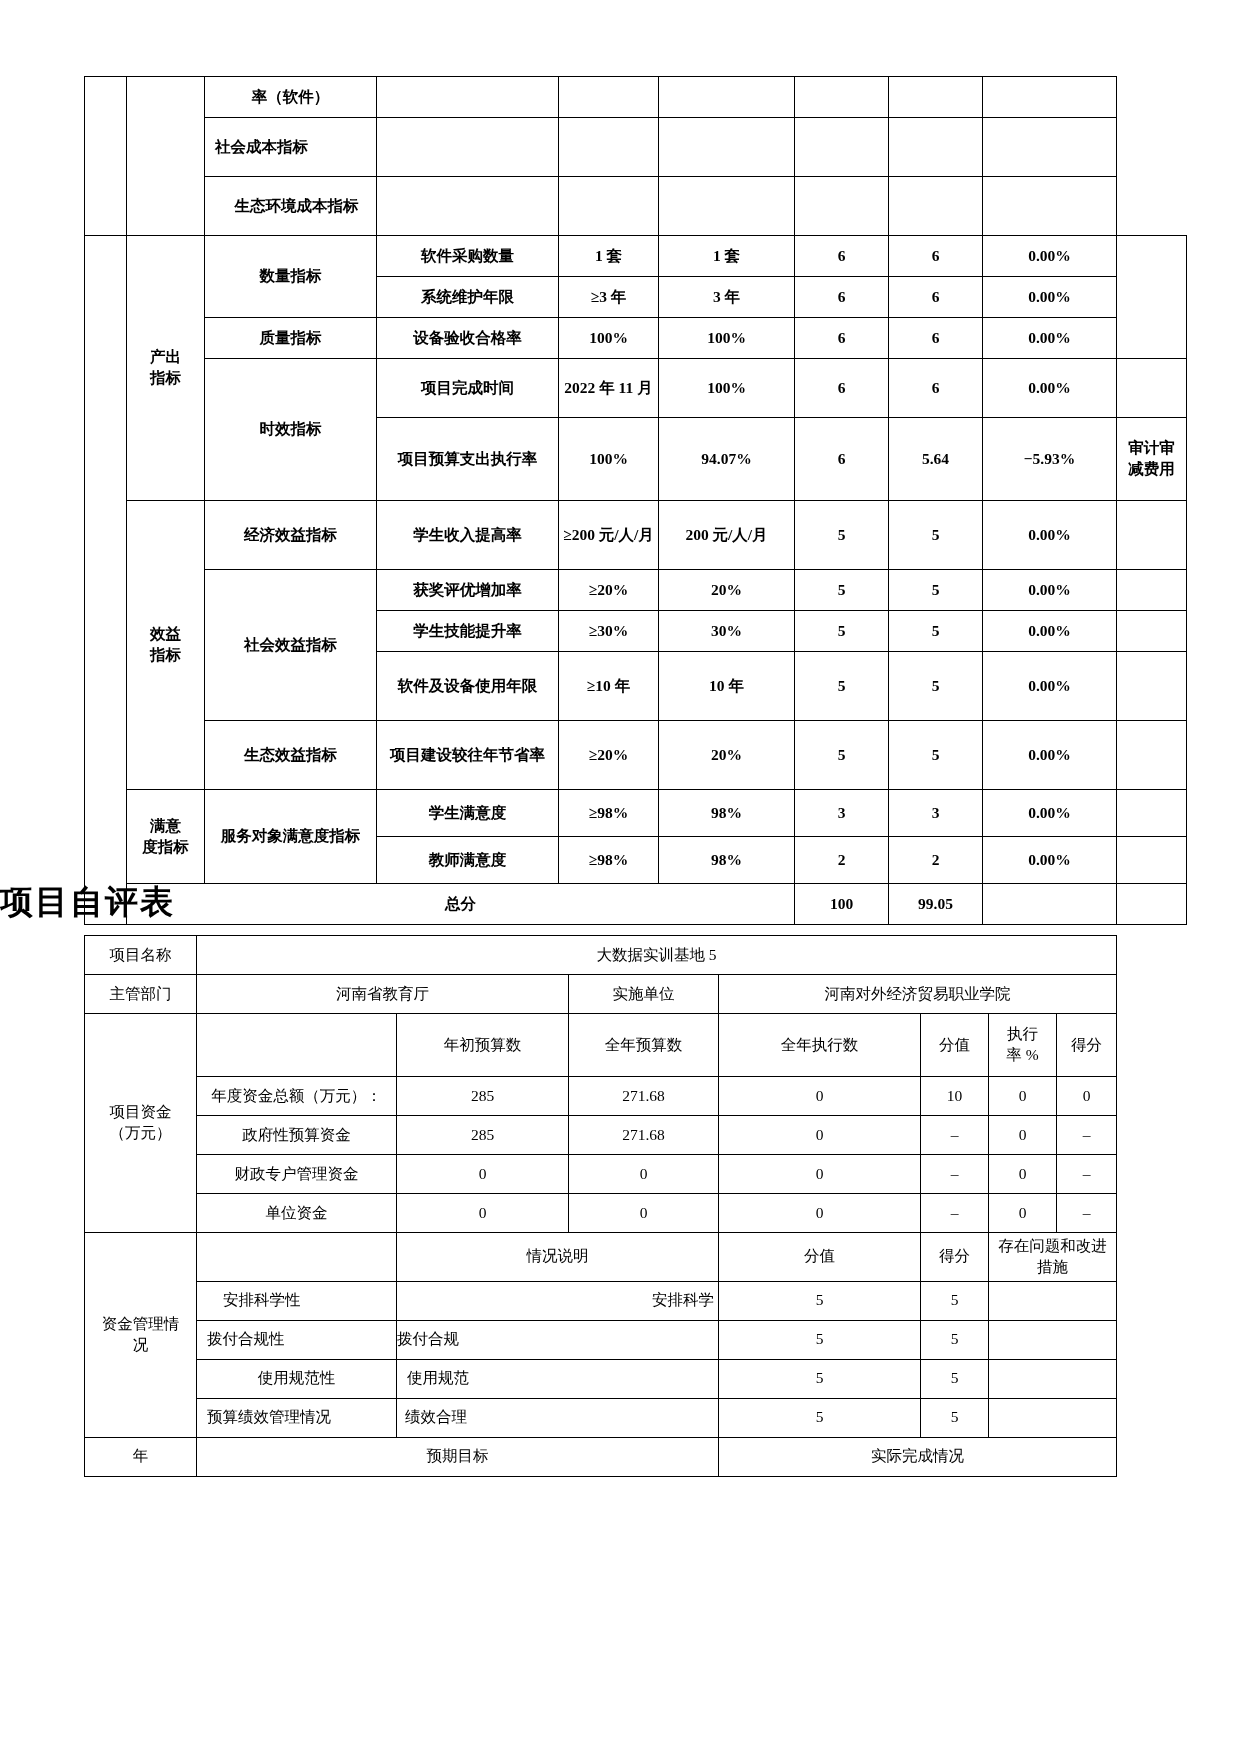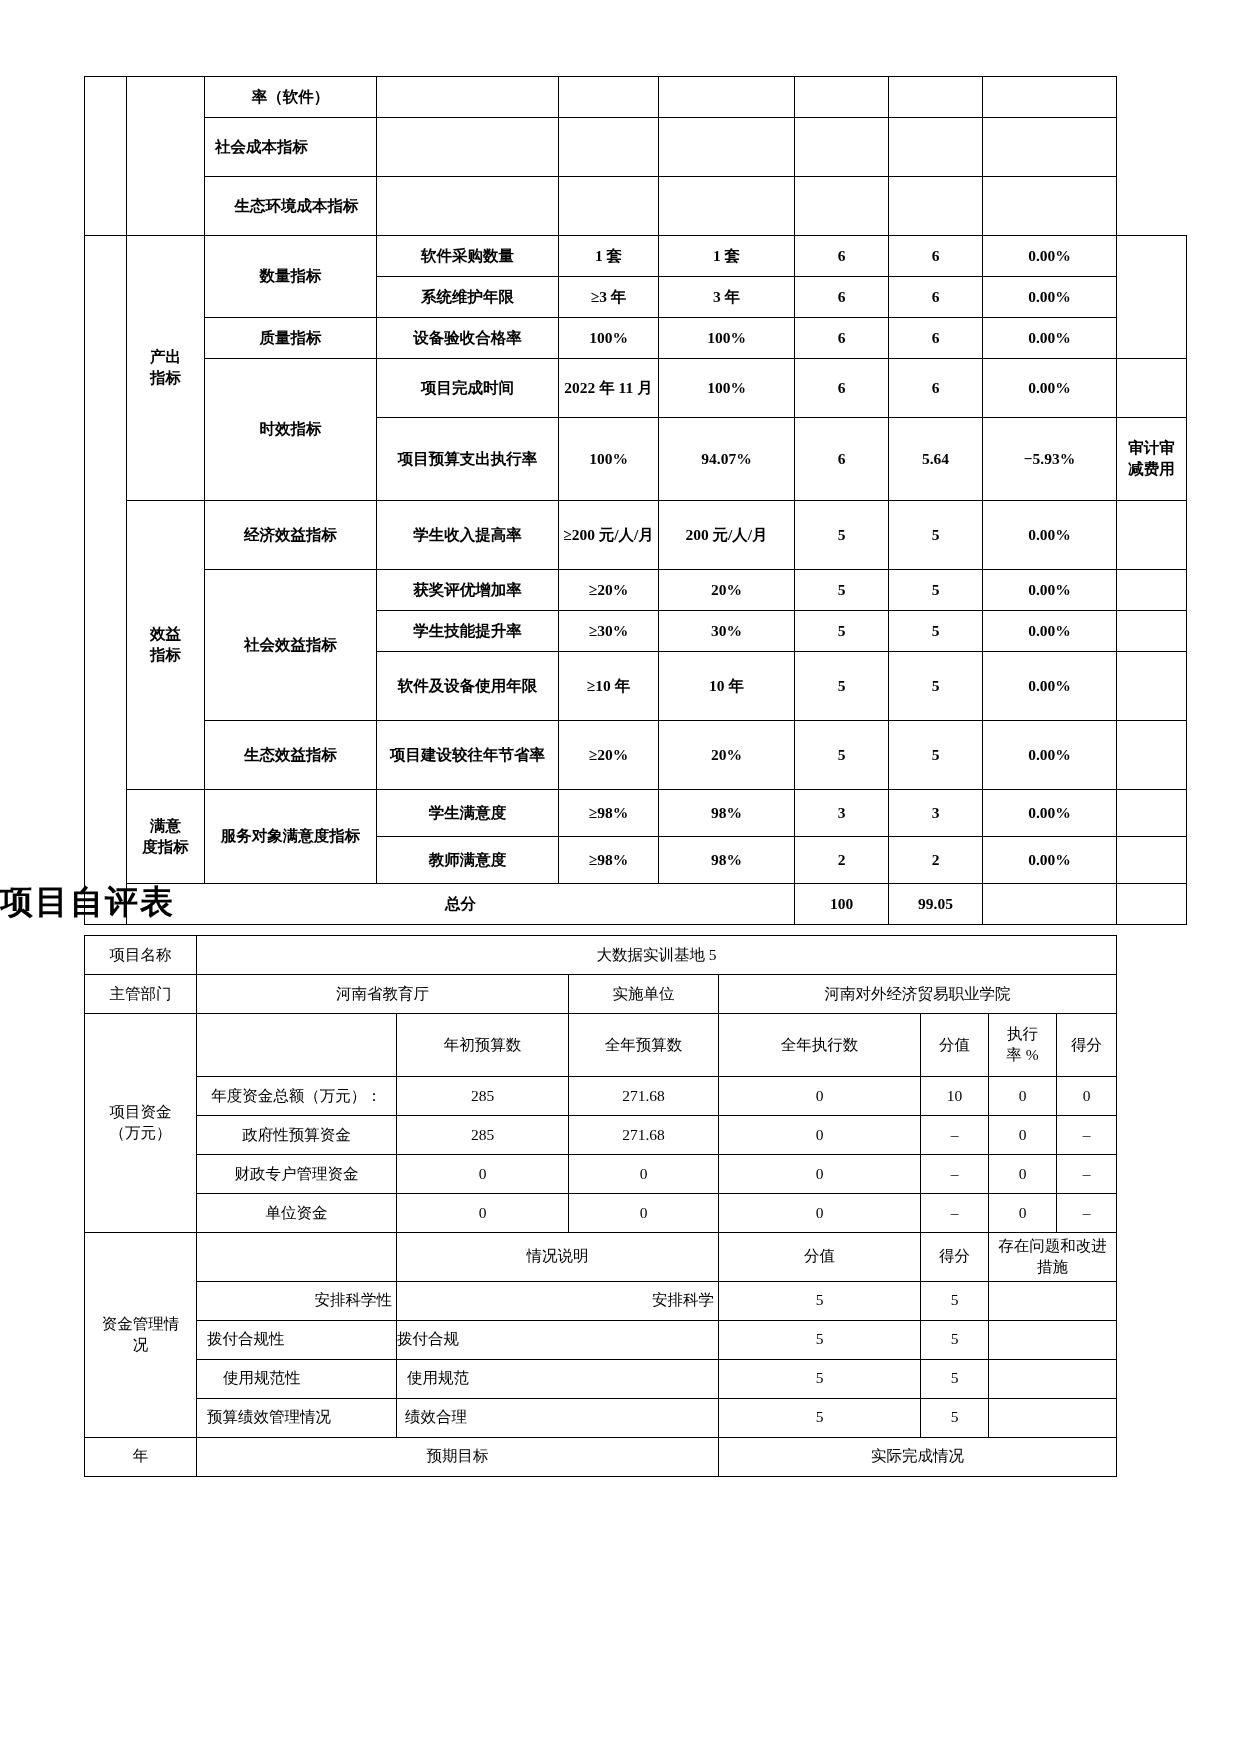--- a/index.html
+++ b/index.html
@@ -341,35 +341,35 @@
           <div>资金管理情</div>
           <div>况</div>
         </td>
         <td></td>
         <td colspan="2">情况说明</td>
         <td style="width:68px">分值</td>
         <td>得分</td>
         <td colspan="2">存在问题和改进措施</td>
       </tr>
       <tr>
-        <td style="text-align:right;padding-left:26px">安排科学性</td>
+        <td style="text-align:left;padding-left:26px">安排科学性</td>
         <td colspan="2" style="text-align:right;padding-left:16px">安排科学</td>
         <td>5</td>
         <td>5</td>
         <td colspan="2"></td>
       </tr>
       <tr>
         <td style="text-align:left;padding-left:10px">拨付合规性</td>
         <td colspan="2" style="text-align:left;padding-left:0">拨付合规</td>
         <td>5</td>
         <td>5</td>
         <td colspan="2"></td>
       </tr>
       <tr>
-        <td style="text-align:left;padding-left:26px">使用规范性</td>
+        <td style="text-align:center;padding-left:4px">使用规范性</td>
         <td colspan="2" style="text-align:left;padding-left:10px">使用规范</td>
         <td>5</td>
         <td>5</td>
         <td colspan="2"></td>
       </tr>
       <tr>
         <td style="text-align:left;padding-left:10px">预算绩效管理情况</td>
         <td colspan="2" style="text-align:left;padding-left:8px">绩效合理</td>
         <td>5</td>
         <td>5</td>

